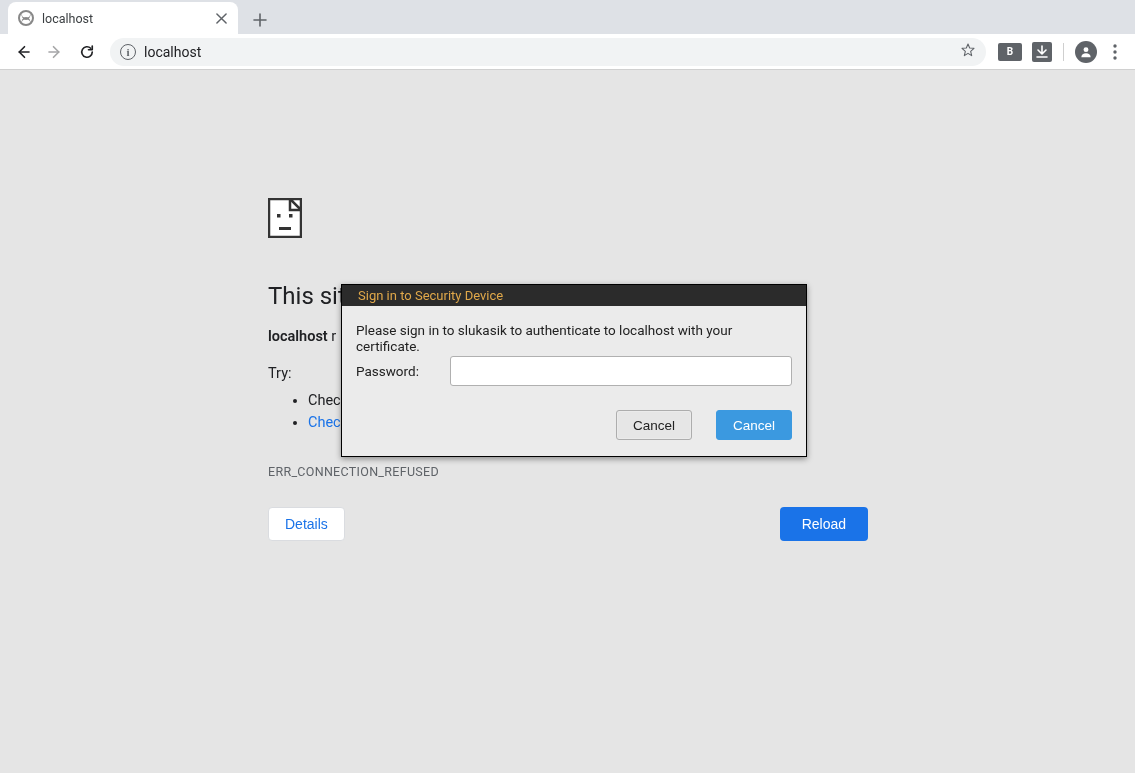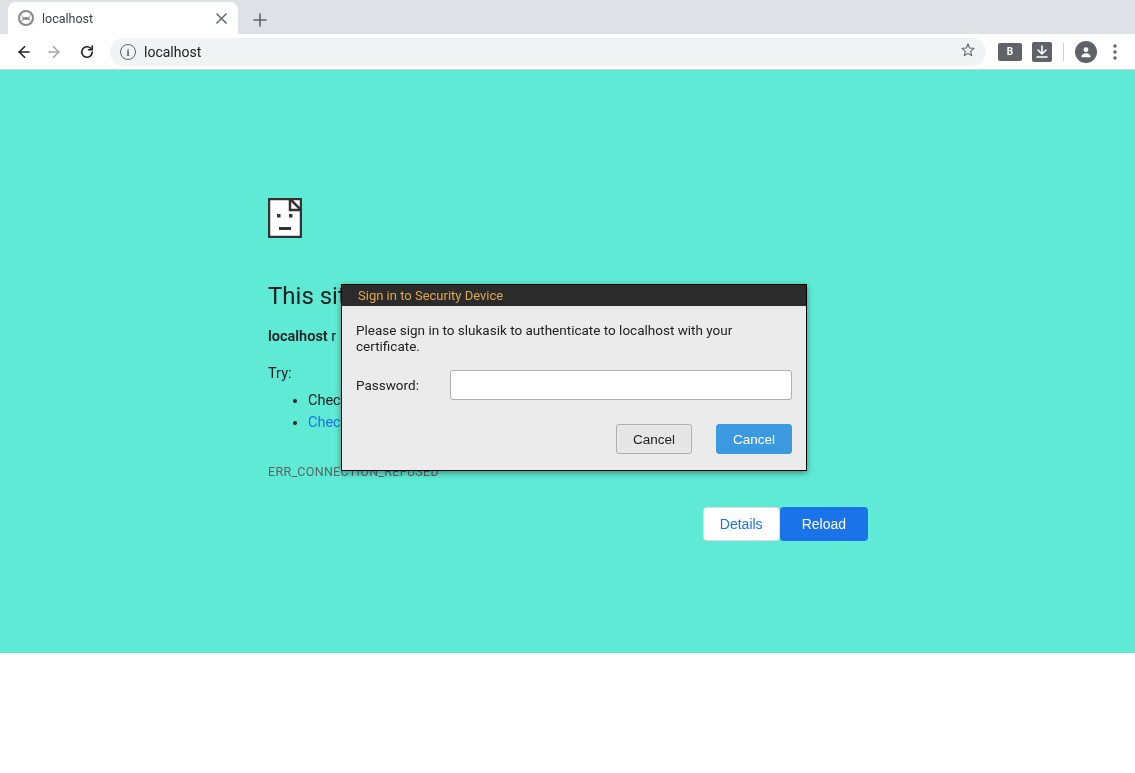--- a/index.html
+++ b/index.html
@@ -1,17 +1,17 @@
 <!DOCTYPE html>
 <html><head>
 <meta charset="utf-8">
 <style>
   * { box-sizing: border-box; }
   html, body { margin:0; padding:0; font-family: "Segoe UI", Roboto, Arial, sans-serif; background:#fff; }
-  .browser { width:1135px; height:653px; position:relative; background:#5eead4; overflow:hidden; }
+  .browser { width:1135px; height:773px; position:relative; background:#e5e5e5; overflow:hidden; }
 
   
   .tab-strip { height:34px; background:#dee1e6; display:flex; align-items:flex-end; padding-left:8px; position:relative; }
   .tab { display:flex; align-items:center; height:32px; background:#fff; border-radius:8px 8px 0 0; min-width:230px; padding:0 10px; gap:8px; }
   .tab .favicon-circle { width:16px; height:16px; border:2px solid #888; border-radius:50%; position:relative; display:flex; align-items:center; justify-content:center; }
   .tab .favicon-circle::before { content:""; position:absolute; width:10px; height:6px; border-top:2px solid #888; border-radius:50% 50% 0 0/100% 100% 0 0; top:4.5px; }
   .tab .favicon-circle::after { content:""; position:absolute; width:10px; height:6px; border-bottom:2px solid #888; border-radius:0 0 50% 50% /0 0 100% 100%; bottom:4.5px; }
   .tab-title { flex:1; font-size:12.5px; color:#3c4043; }
   .tab-close { width:14px; height:14px; display:flex; align-items:center; justify-content:center; cursor:pointer; }
   .tab-close svg { width:11px; height:11px; }
@@ -38,29 +38,29 @@
   .error-wrap { width:600px; margin-left:268px; margin-top:128px; color:#202124; font-family:"Segoe UI", Roboto, sans-serif; }
   .sad-page { width:34px; height:40px; margin-bottom:40px; }
   .error-heading { font-size:24px; font-weight:400; color:#202124; margin-bottom:18px; }
   .error-sub { font-size:14.5px; margin-bottom:20px; }
   .error-sub b { font-weight:600; }
   .try-label { font-size:14.5px; margin-bottom:8px; }
   .error-list { margin:0 0 30px 0; padding-left:40px; }
   .error-list li { font-size:14.5px; line-height:22px; }
   .error-list a { color:#1a73e8; text-decoration:none; }
   .error-code { font-size:12.5px; color:#5f6368; letter-spacing:0.3px; margin-bottom:28px; }
-  .error-buttons { display:flex; justify-content:flex-end; }
+  .error-buttons { display:flex; justify-content:space-between; }
   .btn-secondary { border:1px solid #dadce0; background:#fff; color:#1a73e8; font-size:14px; padding:8px 16px; border-radius:4px; cursor:pointer; }
   .btn-primary { border:none; background:#1a73e8; color:#fff; font-size:14px; padding:8px 22px; border-radius:4px; cursor:pointer; }
 
   
   .dialog { position:absolute; left:341px; top:284px; width:466px; background:#ebebeb; border:1px solid #000; box-shadow:0 2px 6px rgba(0,0,0,0.4); }
   .dialog-title { background:#2b2b2b; color:#e0a84a; font-size:13px; padding:3px 16px; }
   .dialog-body { padding:12px 14px 16px 14px; font-size:13.5px; color:#222; }
-  .dialog-msg { margin-bottom:16px; margin-top:4px; }
+  .dialog-msg { margin-bottom:2px; margin-top:4px; }
   .dialog-row { display:flex; align-items:center; gap:28px; margin-bottom:24px; }
   .dialog-row label { min-width:66px; }
   .dialog-row input { flex:1; height:30px; border:1px solid #b0b0b0; background:#fff; padding:0 6px; font-size:13px; border-radius:3px; }
   .dialog-actions { display:flex; justify-content:flex-end; gap:24px; }
   .dlg-btn { height:30px; padding:0 16px; font-size:13.5px; border-radius:3px; cursor:pointer; border:1px solid #b5b5b5; }
   .dlg-cancel { background:#e6e6e6; color:#222; border:1px solid #adadad; box-shadow:inset 0 0 0 1px #fff3; }
   .dlg-unlock { background:#3b99e0; color:#fff; border:1px solid #3b99e0; }
 </style>
 </head>
 <body>

